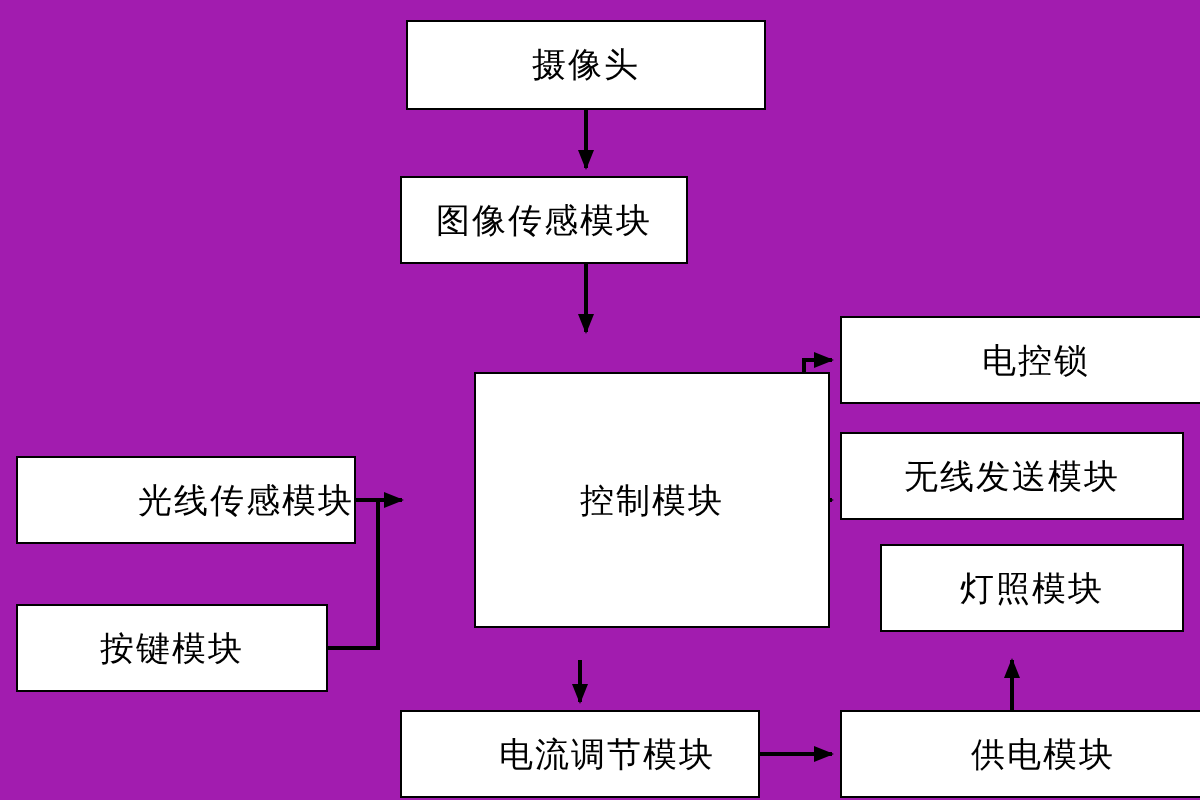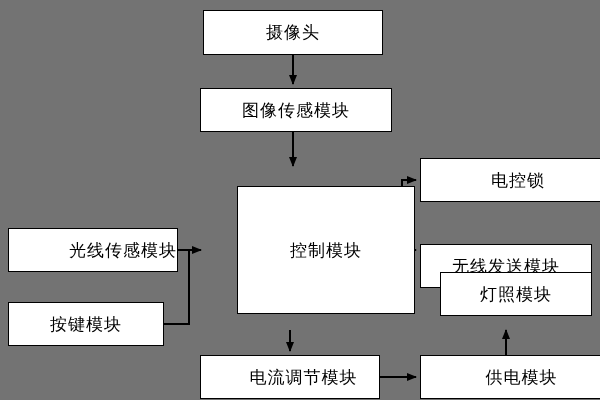--- a/index.html
+++ b/index.html
@@ -7,21 +7,21 @@
     padding: 0;
     background: #ffffff;
   }
   body {
     font-family: "DejaVu Sans", sans-serif;
   }
   #canvas {
     position: relative;
     width: 600px;
     height: 400px;
-    background: #737373;
+    background: #a21caf;
     overflow: hidden;
   }
   .node {
     position: absolute;
     box-sizing: border-box;
     border: 1px solid #000000;
     background: #ffffff;
     display: flex;
     align-items: center;
     justify-content: center;
@@ -69,36 +69,36 @@
     <path d="M290,330 L290,351" stroke="#000000" stroke-width="2" fill="none" marker-end="url(#arrow)"></path>
 
     <path d="M380,377 L416,377" stroke="#000000" stroke-width="2" fill="none" marker-end="url(#arrow)"></path>
 
     <path d="M506,355 L506,330" stroke="#000000" stroke-width="2" fill="none" marker-end="url(#arrow)"></path>
   </svg>
 
   <div class="node" style="left:203px; top:10px; width:180px; height:45px;">
     <span>摄像头</span>
   </div>
-  <div class="node" style="left:200px; top:88px; width:192px; height:44px;align-items:center;">
+  <div class="node" style="left:200px; top:88px; width:144px; height:44px;align-items:center;">
     <span>图像传感模块</span>
   </div>
   <div class="node big" style="left:205px; top:186px; width:178px; height:128px;margin-left:32px;">
     <span>控制模块</span>
   </div>
   <div class="node" style="left:8px; top:228px; width:170px; height:44px;justify-content:flex-end;">
     <span>光线传感模块</span>
   </div>
   <div class="node" style="left:8px; top:302px; width:156px; height:44px;font-family:Liberation Serif, serif;">
     <span>按键模块</span>
   </div>
   <div class="node" style="left:420px; top:158px; width:196px; height:44px;">
     <span>电控锁</span>
   </div>
-  <div class="node" style="left:420px; top:244px; width:172px; height:44px;">
+  <div class="node" style="left:420px; top:216px; width:172px; height:44px;">
     <span>无线发送模块</span>
   </div>
   <div class="node" style="left:440px; top:272px; width:152px; height:44px;">
     <span>灯照模块</span>
   </div>
   <div class="node" style="left:200px; top:355px; width:180px; height:44px;padding-left:27px;">
     <span>电流调节模块</span>
   </div>
   <div class="node" style="left:420px; top:355px; width:203px; height:44px;">
     <span>供电模块</span>

